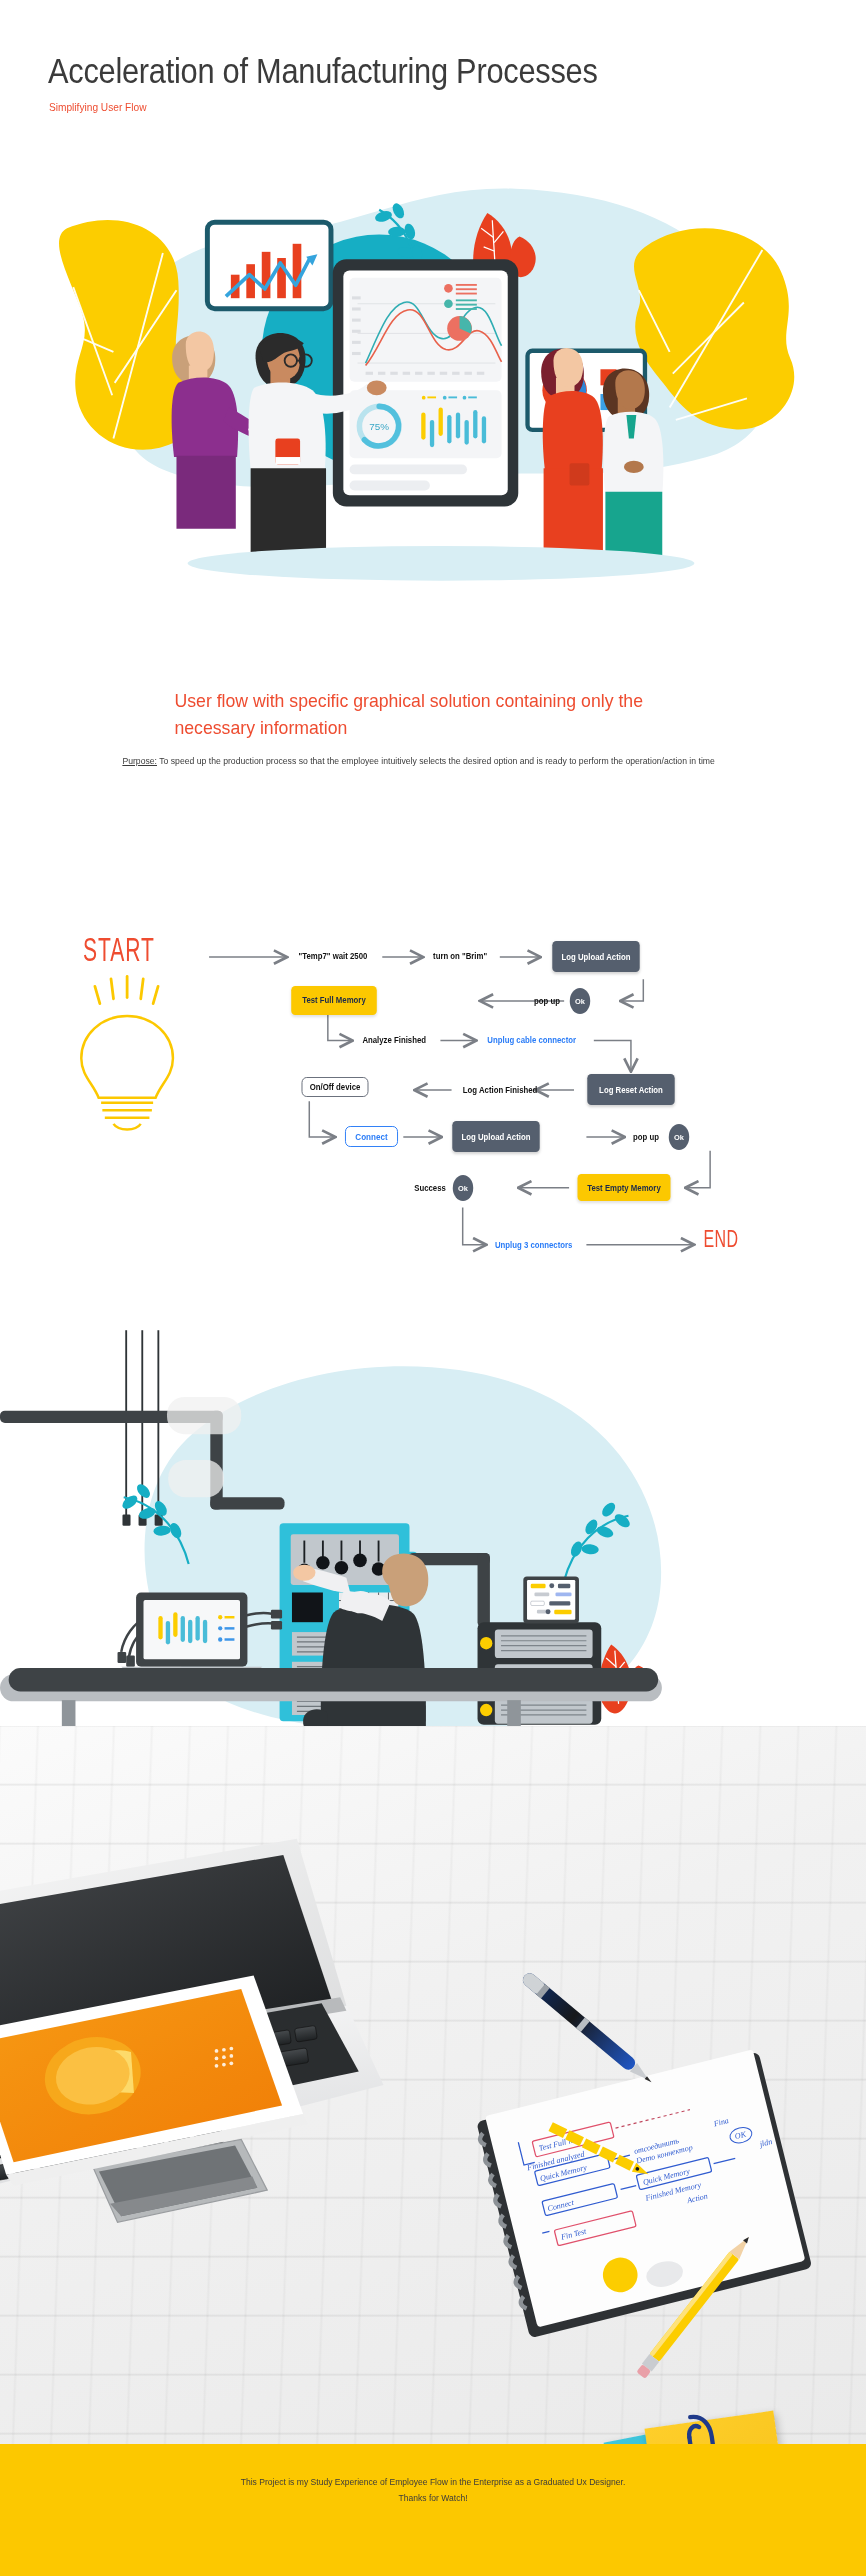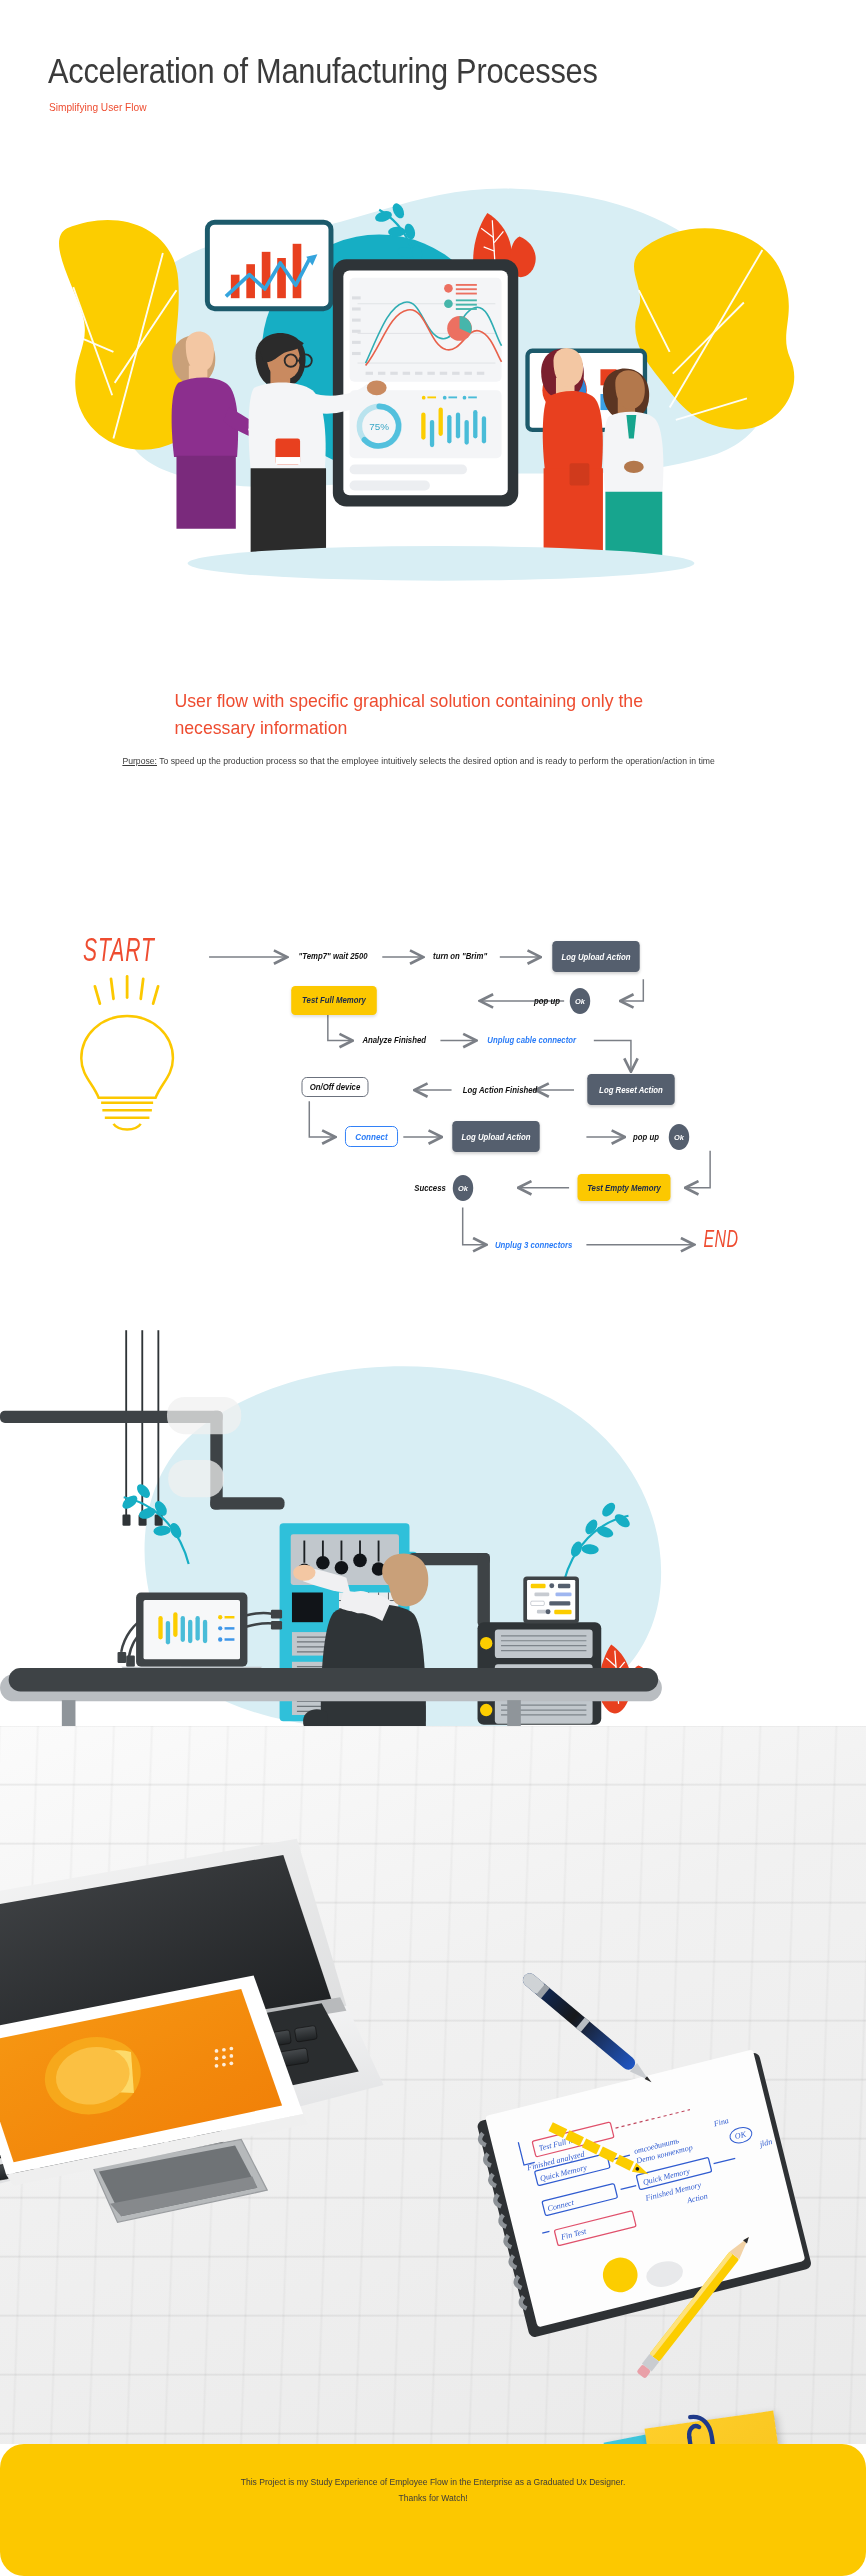--- a/index.html
+++ b/index.html
@@ -40,21 +40,21 @@
     padding: 13.6px 155px 0 155px;
     transform: scaleX(0.93);
   }
   .purpose {
     margin-top: 13.6px; font-size: 9.3px; color: #3b3b3b; line-height: 1.5;
     padding: 0 99px; transform: scaleX(0.93);
   }
   .purpose u { text-decoration: underline; }
 
   
-  .flow { position: absolute; left: 0; top: 804px; width: 866px; height: 582px; font-style: italic; }
+  .flow { position: absolute; left: 0; top: 804px; width: 866px; height: 582px; }
   .flow svg { position: absolute; left: 0; top: 0; }
   .node {
     position: absolute; display: flex; align-items: center; justify-content: center;
     font-size: 8.4px; font-weight: 700; white-space: nowrap;
     transform: scaleX(0.93);
   }
   .n-start {
     font-size: 27px; font-weight: 400; color: #ee4c30; letter-spacing: 1.2px;
     transform: scaleX(0.78) scaleY(1.25);
   }
@@ -104,21 +104,20 @@
   }
   .noteC {
     position: absolute; background: linear-gradient(145deg,#3fc6dc,#2fbcd4);
     box-shadow: 1.9px 3.7px 8.7px rgba(0,0,0,.18);
   }
 
   
   .footer {
     position: absolute; left: 0; top: 2444px; width: 866px; height: 132px;
     background: #fcc800;
-    border-radius: 24px;
   }
   .footer p {
     text-align: center; font-size: 9.3px; color: #3b3b3b; line-height: 1.75;
     padding-top: 30px; transform: scaleX(0.92);
   }
 </style>
 </head>
 <body>
 
 <div class="page">

